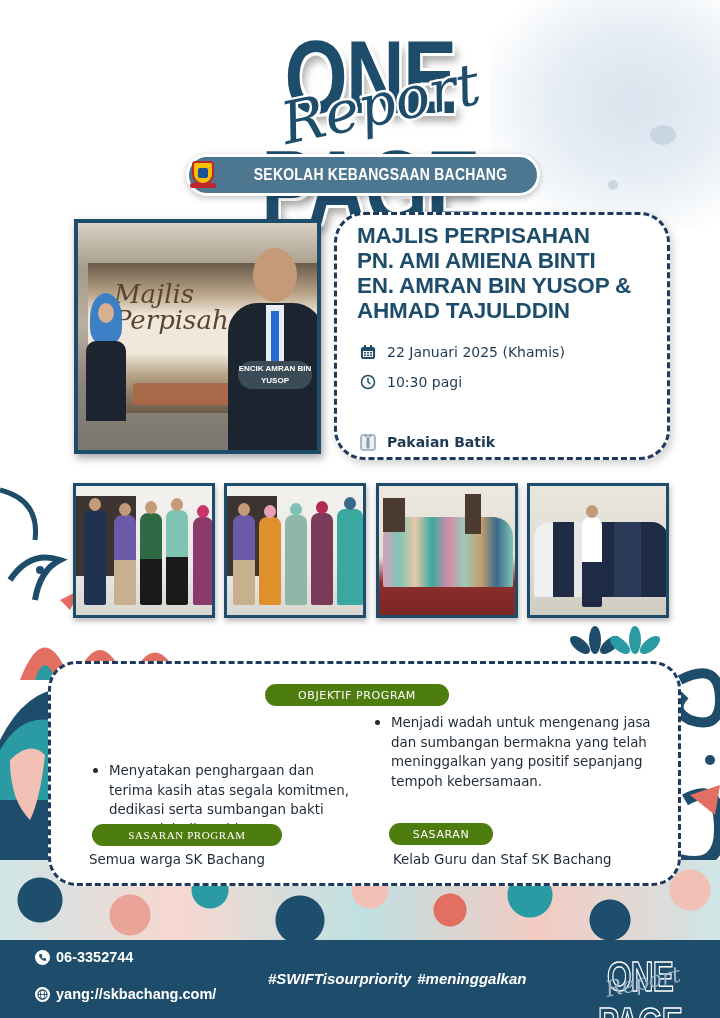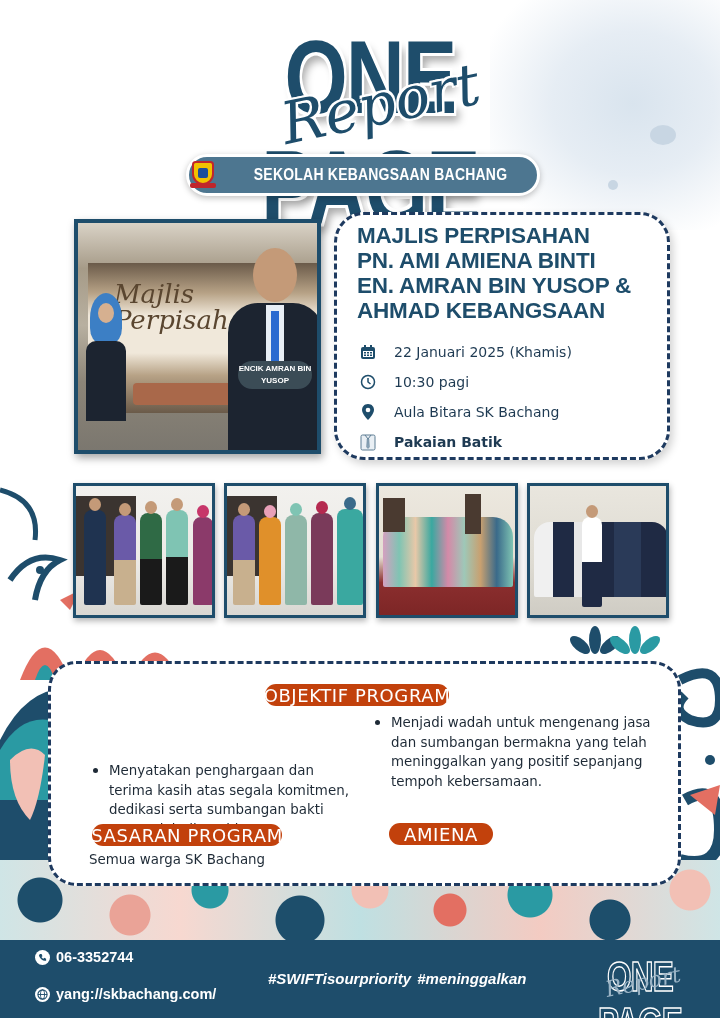--- a/index.html
+++ b/index.html
@@ -82,21 +82,21 @@
   .event-box {
     position: absolute; left: 334px; top: 212px; width: 336px; height: 248px;
     border: 3.5px dashed #1e3a5f; border-radius: 30px; background: #ffffff;
     box-shadow: 3px 4px 8px rgba(0,0,0,0.18);
   }
   .event-title {
     position: absolute; left: 20px; top: 8px; width: 310px;
     font-family: "Liberation Sans", sans-serif; font-weight: 700; font-size: 22.5px; line-height: 25px;
     color: #1e4d6b; letter-spacing: -0.2px;
   }
-  .info-row { position: absolute; left: 22px; display: flex; align-items: center; gap: 17px; height: 22px; }
+  .info-row { position: absolute; left: 22px; display: flex; align-items: center; gap: 10px; height: 22px; }
   .info-icon { width: 18px; height: 18px; display:flex; align-items:center; justify-content:center; }
   .info-text { font-family: "DejaVu Sans", sans-serif; font-size: 14px; color: #1e3a52; }
 
   
   .gallery-photo {
     position: absolute; top: 483px; width: 142px; height: 135px; border: 3px solid #1e4d6b;
     box-shadow: 1px 3px 6px rgba(0,0,0,0.3); overflow: hidden;
   }
   .g1 { left: 73px; background: linear-gradient(180deg, #f2f1ee 0%, #eceae6 60%, #d9d7d2 100%); }
   .g2 { left: 224px; background: linear-gradient(180deg, #f2f1ee 0%, #eceae6 60%, #d9d7d2 100%); }
@@ -105,22 +105,22 @@
   .wall-dark { position:absolute; left: 0; top: 10px; width: 60px; height: 80px; background:#3b3430; }
   .fig { position:absolute; bottom: 10px; border-radius: 8px 8px 2px 2px; }
   .fig .h { position:absolute; left: 50%; top: -12px; width: 12px; height: 13px; margin-left: -6px; border-radius: 50%; }
 
   
   .obj-box {
     position: absolute; left: 48px; top: 661px; width: 633px; height: 225px;
     border: 3.5px dashed #1e3a5f; border-radius: 28px; background: #ffffff;
   }
   .pill {
-    position: absolute; height: 22px; border-radius: 11px; background: #c2410c; color: #ffffff;
-    font-family: "DejaVu Sans", sans-serif; font-size: 18px; letter-spacing: 0.6px;
+    position: absolute; height: 22px; border-radius: 11px; background: #4d7c0f; color: #ffffff;
+    font-family: "DejaVu Sans", sans-serif; font-size: 11px; letter-spacing: 0.6px;
     display: flex; align-items: center; justify-content: center; white-space: nowrap;
   }
   .bullet-block { position: absolute; font-family: "DejaVu Sans", sans-serif; font-size: 13.4px; line-height: 19.5px; color: #1e2a36; }
   .bullet-block .dot { position: absolute; left: -16px; top: 7px; width: 5px; height: 5px; border-radius: 50%; background: #1e2a36; }
   .plain-text { position: absolute; font-family: "DejaVu Sans", sans-serif; font-size: 13.4px; color: #1e2a36; white-space: nowrap; }
 
   
   .footer { position: absolute; left: 0; top: 940px; width: 720px; height: 78px; background: #1e4d6b; }
   .contact { position: absolute; left: 35px; display:flex; align-items:center; gap: 6px; color:#ffffff;
     font-family: "Liberation Sans", sans-serif; font-weight: 700; font-size: 14.5px; }
@@ -203,21 +203,21 @@
       <div class="tie"></div>
     </div>
   <div class="name-tag">ENCIK AMRAN BIN YUSOP</div>
 </div>
 
 <div class="event-box">
   <div class="event-title">
     <div>MAJLIS PERPISAHAN</div>
     <div>PN. AMI AMIENA BINTI</div>
     <div>EN. AMRAN BIN YUSOP &amp;</div>
-    <div>AHMAD KEBANGSAAN</div>
+    <div>AHMAD TAJULDDIN</div>
   </div>
   <div class="info-row" style="top:126px;">
     <span class="info-icon">
       <svg width="16" height="16" viewBox="0 0 16 16">
           <rect x="1" y="3" width="14" height="12" rx="2" fill="#1e4d6b"></rect>
           <rect x="3" y="7" width="10" height="6" fill="#fff"></rect>
           <rect x="4" y="1" width="2" height="4" fill="#1e4d6b"></rect>
           <rect x="10" y="1" width="2" height="4" fill="#1e4d6b"></rect>
           <g fill="#1e4d6b">
             <rect x="4" y="8" width="2" height="1.5"></rect>
@@ -233,29 +233,20 @@
   </div>
   <div class="info-row" style="top:156px;">
     <span class="info-icon">
       <svg width="16" height="16" viewBox="0 0 16 16">
           <circle cx="8" cy="8" r="6.5" fill="none" stroke="#1e4d6b" stroke-width="1.5"></circle>
           <path d="M8 4 V8 L10.5 10" stroke="#1e4d6b" stroke-width="1.5" fill="none"></path>
         </svg>
     </span>
     <span class="info-text">10:30 pagi</span>
   </div>
-  <div class="info-row" style="top:186px;">
-    <span class="info-icon">
-      <svg width="16" height="18" viewBox="0 0 16 18">
-          <path d="M8 1 C4 1 2 4 2 7 C2 11 8 17 8 17 C8 17 14 11 14 7 C14 4 12 1 8 1 Z" fill="#1e4d6b"></path>
-          <circle cx="8" cy="7" r="2.3" fill="#fff"></circle>
-        </svg>
-    </span>
-    <span class="info-text">Aula Bitara SK Bachang</span>
-  </div>
   <div class="info-row" style="top:216px;font-weight:bold;">
     <span class="info-icon">
       <svg width="18" height="18" viewBox="0 0 18 18">
           <rect x="2" y="2" width="14" height="15" rx="1.5" fill="#e9eff4" stroke="#5d7c93" stroke-width="1"></rect>
           <path d="M6 2 L9 6 L12 2" fill="none" stroke="#5d7c93" stroke-width="1"></path>
           <path d="M8.2 6 L9.8 6 L10.3 14 L9 15.5 L7.7 14 Z" fill="#8fa8ba" stroke="#5d7c93" stroke-width="0.6"></path>
         </svg>
     </span>
     <span class="info-text">Pakaian Batik</span>
   </div>
@@ -310,23 +301,24 @@
 </div>
 
 <div class="obj-box">
   <div class="pill" style="left:214px;top:20px;width:184px;">OBJEKTIF PROGRAM</div>
   <div class="bullet-block" style="left:58px;top:49px;width:250px;margin-top:48px;">
     <span class="dot"></span><span>Menyatakan penghargaan dan terima kasih atas segala komitmen, dedikasi serta sumbangan bakti yang telah dicurahkan.</span>
   </div>
   <div class="bullet-block" style="left:340px;top:49px;width:265px;">
     <span class="dot"></span><span>Menjadi wadah untuk mengenang jasa dan sumbangan bermakna yang telah meninggalkan yang positif sepanjang tempoh kebersamaan.</span>
   </div>
-  <div class="pill" style="left:41px;top:160px;width:190px;">SASARAN PROGRAM</div>
+  <div class="pill" style="left:41px;top:160px;width:190px;font-family:Liberation Serif, serif;">SASARAN PROGRAM</div>
   <div class="plain-text" style="left:38px;top:188px;">Semua warga SK Bachang</div>
-  <div class="pill" style="left:338px;top:159px;width:104px;">AMIENA</div>
+  <div class="pill" style="left:338px;top:159px;width:104px;">SASARAN</div>
+  <div class="plain-text" style="left:342px;top:188px;">Kelab Guru dan Staf SK Bachang</div>
 </div>
 
 <div class="footer">
   <div class="contact" style="top:9px;">
     <span class="ic">
       <svg width="9" height="9" viewBox="0 0 10 10">
           <path d="M2 1 L4 1 L5 3.5 L3.8 4.5 Q5 6.5 6 6.5 L7 5.3 L9 6.5 L9 8.5 Q4 9.5 1 3 Z" fill="#1e4d6b"></path>
         </svg>
     </span>
     <span>06-3352744</span>

